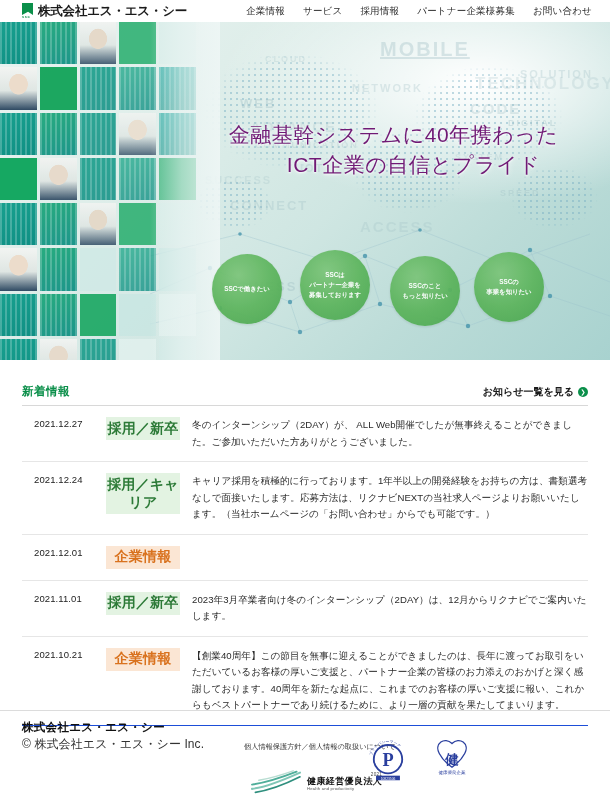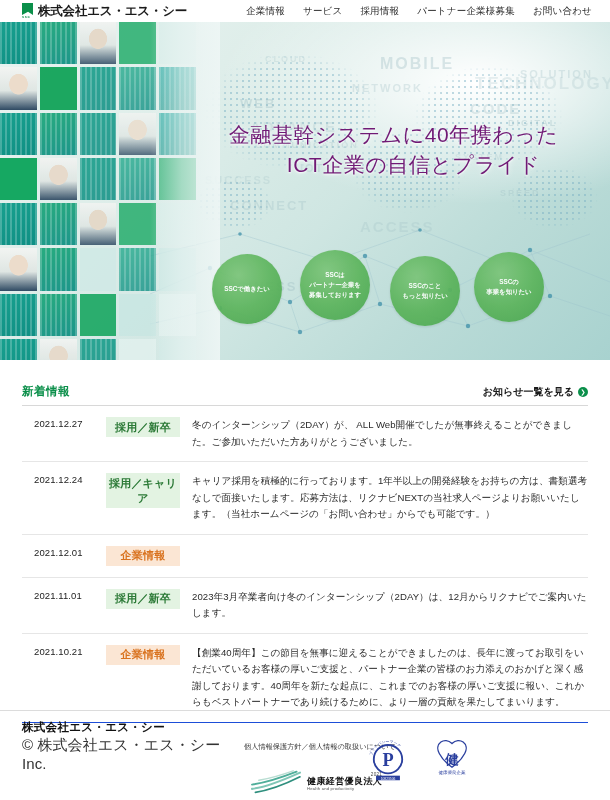--- a/index.html
+++ b/index.html
@@ -161,40 +161,40 @@
     display:flex; align-items:flex-start;
     padding:11px 0 11px 12px;
     border-bottom:1px solid #e6e6e6;
   }
   .news-row:last-child { border-bottom:1px solid #1d4ed8; }
   .n-date {
     flex:0 0 72px; font-size:9.5px; color:#222; padding-top:1px; letter-spacing:.1px;
   }
   .n-badge {
     flex:0 0 74px; text-align:center;
-    font-size:11px; font-weight:700; padding:2.5px 0; margin-right:12px;
+    font-size:14px; font-weight:700; padding:2.5px 0; margin-right:12px;
     letter-spacing:.2px;
   }
   .b-green { background:#e3f3e2; color:#2c7a37; }
   .b-orange{ background:#fbe6d4; color:#d9721e; }
   .n-text {
     flex:1; font-size:9.6px; line-height:1.72; color:#2b2b2b; letter-spacing:.05px;
   }
 
   
   .footer {
     position:absolute; left:0; right:0; bottom:0; height:90px;
     border-top:1px solid #dcdcdc;
     padding:9px 20px 0 22px;
   }
   .f-inner { display:flex; position:relative; height:100%; }
   .f-left { flex:0 0 auto; max-width:215px; }
   .f-name { font-size:11.5px; font-weight:700; color:#111; letter-spacing:.3px; }
   .f-addr { font-size:8.6px; color:#333; margin-top:4px; line-height:1.55; }
-  .f-copy { font-size:15px; color:#333; margin-top:1px; letter-spacing:.1px; }
+  .f-copy { font-size:12px; color:#333; margin-top:1px; letter-spacing:.1px; }
   .f-privacy {
     position:absolute; left:222px; top:22px;
     font-size:7.2px; color:#333; cursor:pointer; white-space:nowrap;
   }
   .f-kenko {
     position:absolute; left:228px; top:50px;
     display:flex; align-items:center; gap:5px;
   }
   .kenko-wave { width:52px; height:24px; }
   .kenko-txt { line-height:1.1; }
@@ -238,21 +238,21 @@
       <div class="hw" style="left: 352px; top: 60px; font-size: 11px; opacity: 0.62;">NETWORK</div>
       <div class="hw" style="left: 240px; top: 74px; font-size: 13px; opacity: 0.74;">WEB</div>
       <div class="hw" style="left: 250px; top: 96px; font-size: 15px; opacity: 0.5;">ADVANCE</div>
       <div class="hw" style="left: 255px; top: 118px; font-size: 9px; opacity: 0.62;">COMMUNICATION</div>
       <div class="hw" style="left: 300px; top: 140px; font-size: 11px; opacity: 0.74;">IOT</div>
       <div class="hw" style="left: 430px; top: 52px; font-size: 17px; opacity: 0.5; margin-left: 45px;">TECHNOLOGY</div>
       <div class="hw" style="left: 470px; top: 78px; font-size: 15px; opacity: 0.62;">CODE</div>
       <div class="hw" style="left: 508px; top: 96px; font-size: 9px; opacity: 0.74;">DIGITAL</div>
       <div class="hw" style="left: 205px; top: 152px; font-size: 11px; opacity: 0.5;">SUCCESS</div>
       <div class="hw" style="left: 230px; top: 176px; font-size: 13px; opacity: 0.62;">CONNECT</div>
-      <div class="hw" style="left: 380px; top: 33px; font-size: 16px; opacity: 0.74;">MOBILE</div>
+      <div class="hw" style="left: 380px; top: 16px; font-size: 20px; opacity: 0.74; text-decoration: underline;">MOBILE</div>
       <div class="hw" style="left: 455px; top: 130px; font-size: 9px; opacity: 0.5;">SYSTEM</div>
       <div class="hw" style="left: 520px; top: 46px; font-size: 11px; opacity: 0.62;">SOLUTION</div>
       <div class="hw" style="left: 215px; top: 210px; font-size: 13px; opacity: 0.74; margin-top: 47px;">BUSINESS</div>
       <div class="hw" style="left: 360px; top: 196px; font-size: 15px; opacity: 0.5;">ACCESS</div>
       <div class="hw" style="left: 500px; top: 166px; font-size: 9px; opacity: 0.62;">SPEED</div>
     </div>
 
   <svg class="hero-net" viewBox="0 0 460 130" preserveAspectRatio="none">
     <g stroke="#9fc4cf" stroke-width="0.6" fill="none" opacity="0.9">
       <path d="M0 78 L60 52 L140 86 L215 40 L300 74 L380 34 L460 66"></path>

